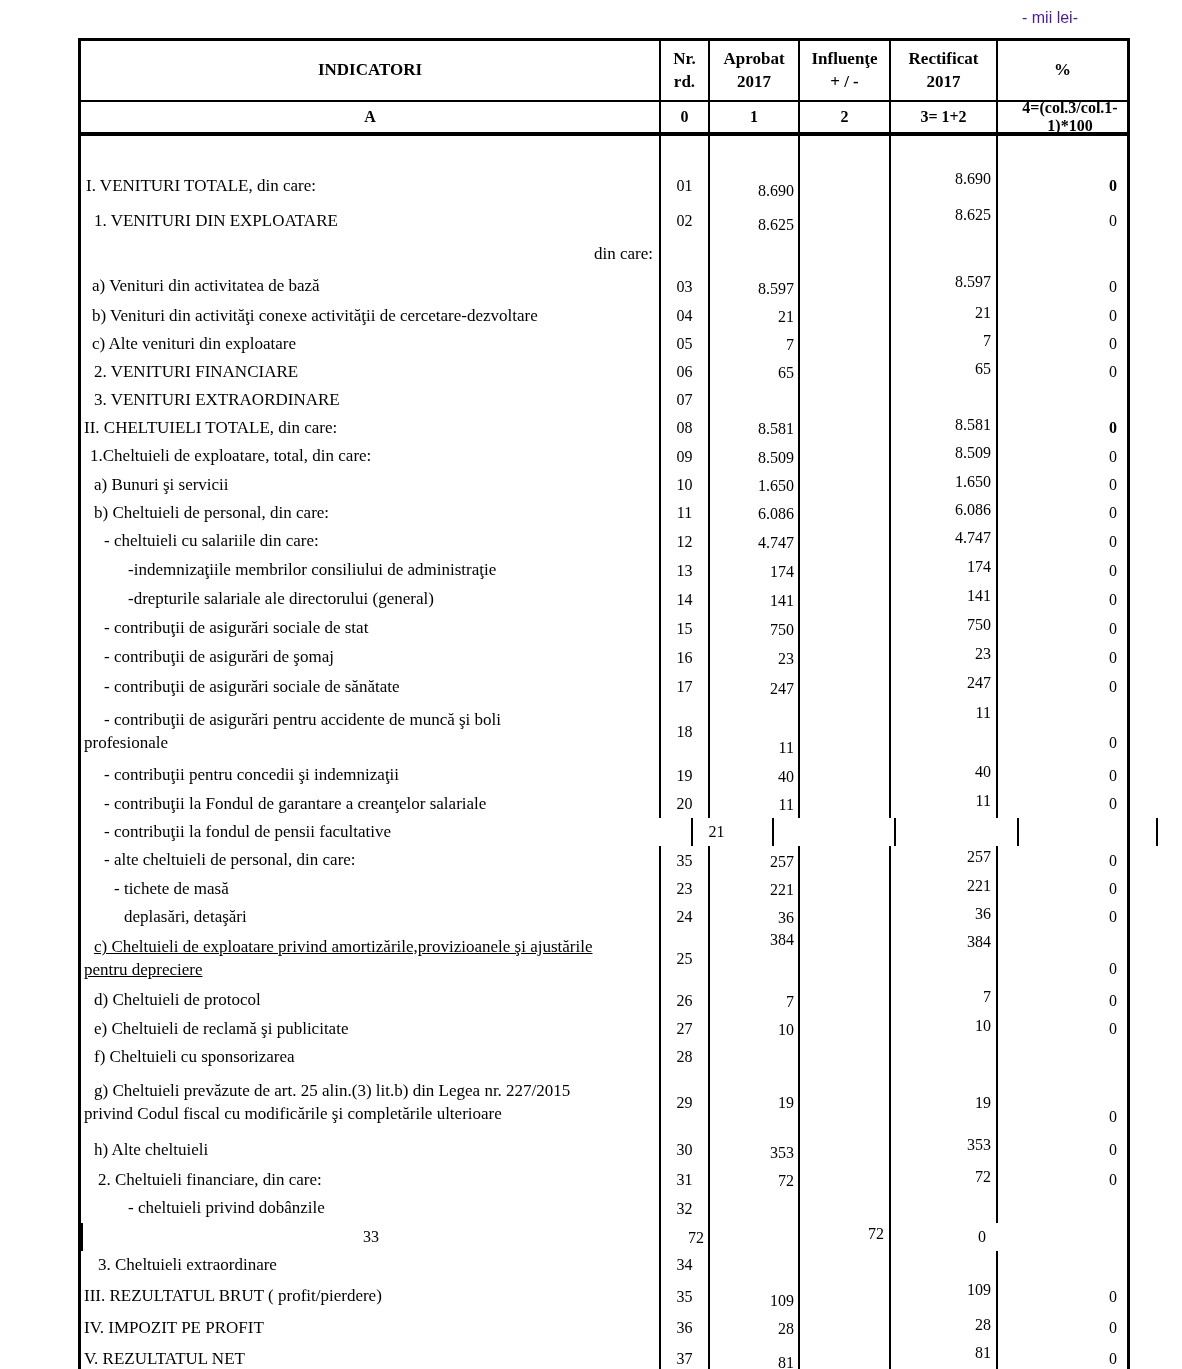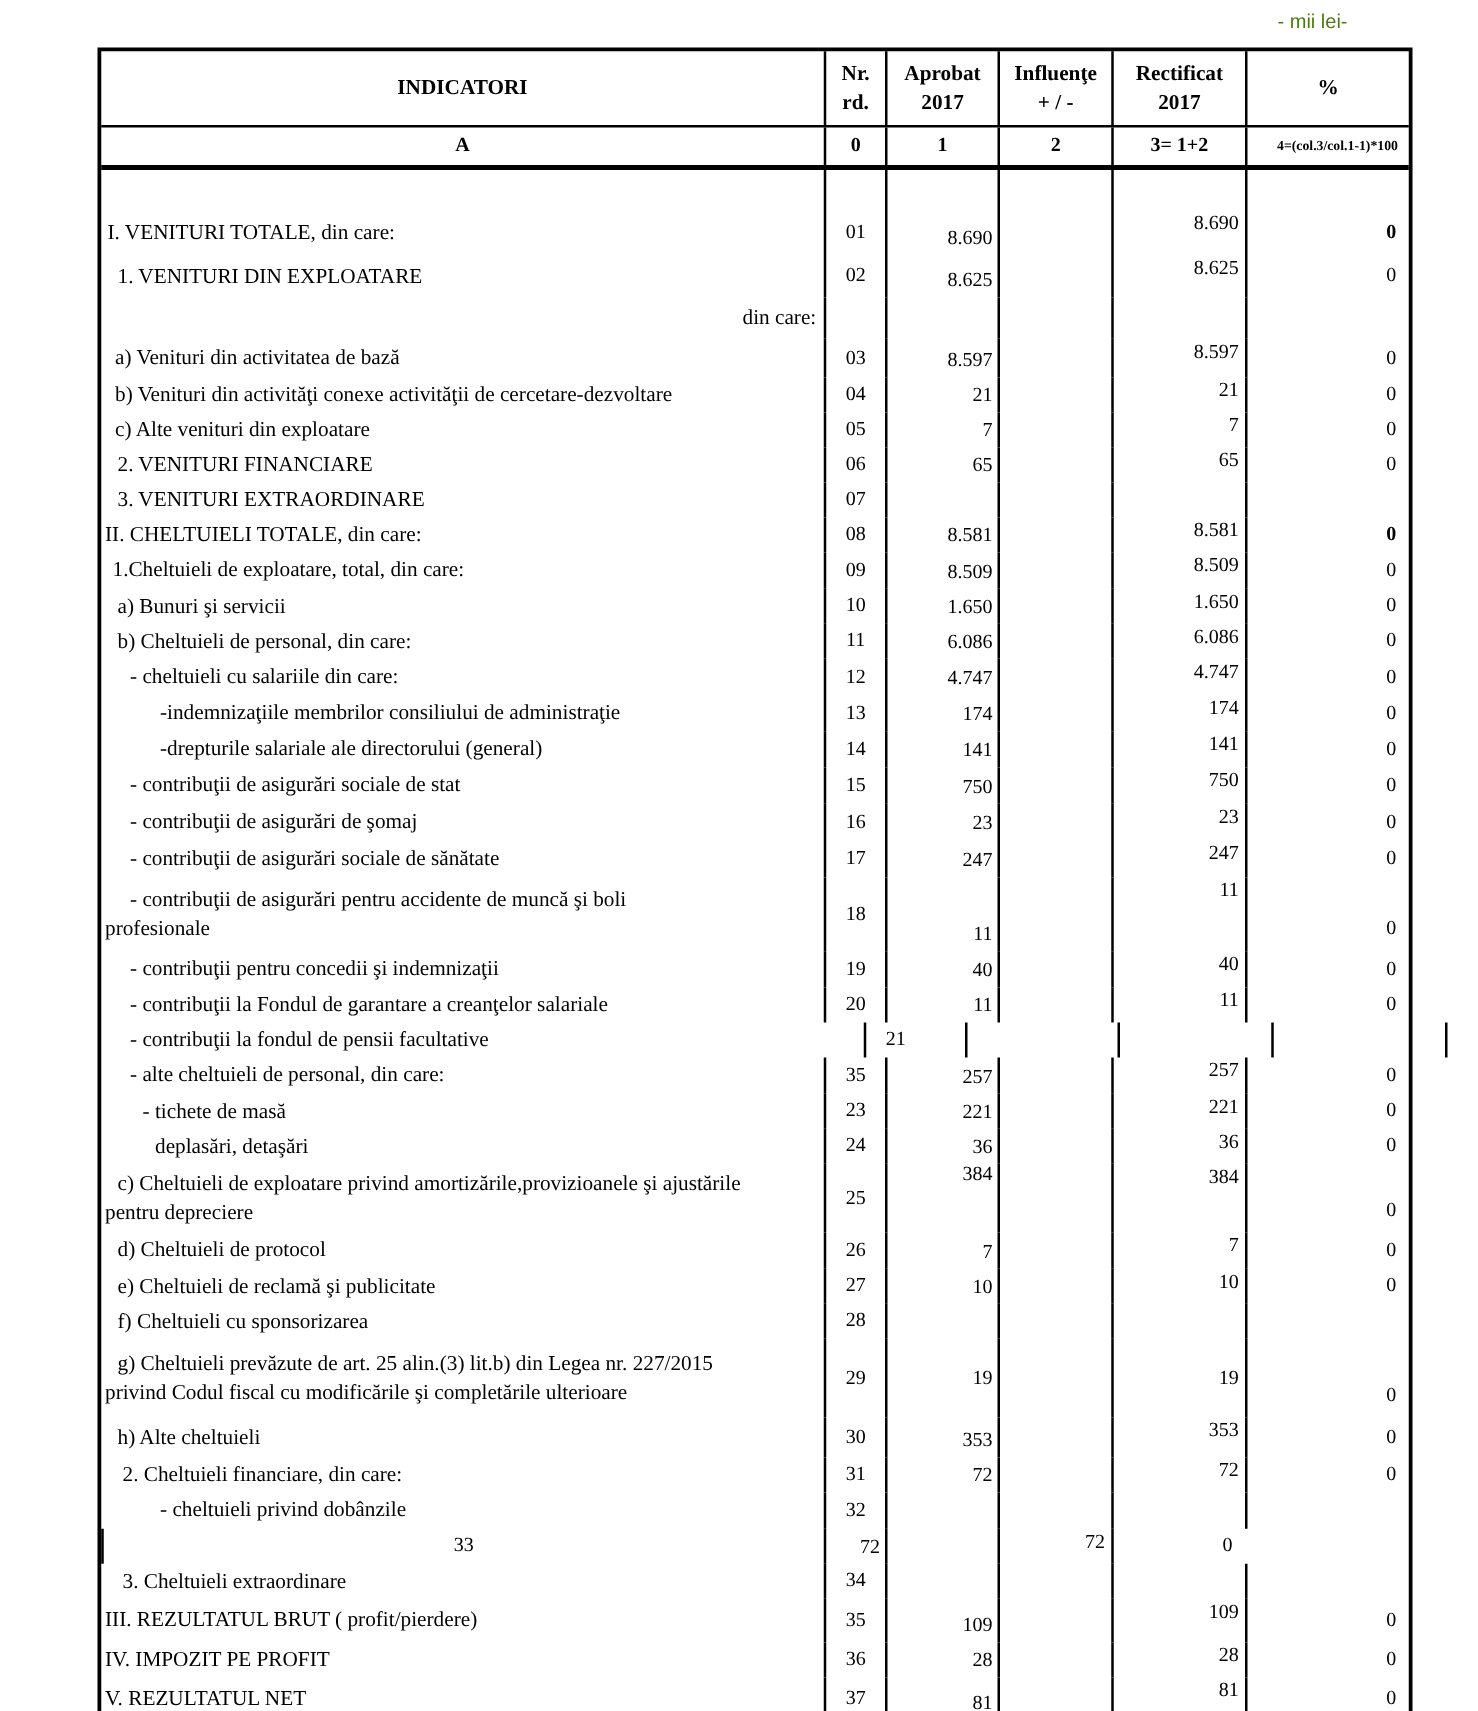--- a/index.html
+++ b/index.html
@@ -3,21 +3,21 @@
 <meta charset="utf-8">
 <style>
   html,body{margin:0;padding:0;}
   body{
     width:1182px;height:1369px;position:relative;background:#fff;overflow:hidden;
     font-family:"Liberation Serif","DejaVu Serif",serif;color:#000;
     -webkit-font-smoothing:none;
   }
   .note{
     position:absolute;top:9px;left:998px;width:104px;text-align:center;
-    font-family:"Liberation Sans","DejaVu Sans",sans-serif;font-size:16px;color:#4d7c0f;
+    font-family:"Liberation Sans","DejaVu Sans",sans-serif;font-size:16px;color:#4c1d95;
   }
   .tbl{
     position:absolute;left:78px;top:38px;width:1052px;height:1340px;
     border:3px solid #000;box-sizing:border-box;background:#fff;
   }
   .row{
     display:grid;
     grid-template-columns:578px 49px 90px 91px 107px 1fr;
   }
   .cell{
@@ -25,21 +25,21 @@
     display:flex;
   }
   .cell.first{border-left:none;}
   
   .head1{height:59px;border-bottom:2px solid #000;}
   .head1 .cell{align-items:center;justify-content:center;text-align:center;
     font-weight:bold;font-size:17px;white-space:pre-line;line-height:1.35;}
   .head2{height:30px;border-bottom:4px solid #000;}
   .head2 .cell{align-items:center;justify-content:center;text-align:center;
     font-weight:bold;font-size:16px;}
-  .head2 .cell.formula{font-size:11px;letter-spacing:0;padding-left:15px;}
+  .head2 .cell.formula{font-size:16px;letter-spacing:0;padding-left:15px;}
   
   .body .row{border:none;}
   .c-lbl{align-items:center;padding:0 6px 0 3px;}
   .lbl{width:100%;font-size:17px;line-height:1.32;white-space:pre-line;}
   .c-nr{align-items:center;justify-content:center;font-size:16px;}
   .num{font-size:16px;justify-content:flex-end;}
   .c-ap{align-items:flex-end;padding:0 4px 4px 0;}
   .c-re{align-items:flex-start;padding:2px 5px 0 0;}
   .c-pc{align-items:center;padding-right:10px;}
   .pb{font-weight:bold;}
@@ -620,21 +620,21 @@
     <div class="cell num c-re">
           <span>36</span>
         </div>
     <div class="cell num c-pc">
           <span>0</span>
         </div>
   </div>
 
   <div class="row r25" style="height: 55px;">
     <div class="cell first c-lbl">
-      <div class="lbl" style="text-indent: 10px;">c) Cheltuieli de exploatare privind amortizările,provizioanele şi ajustările
+      <div class="lbl" style="text-indent: 10px; text-decoration: underline;">c) Cheltuieli de exploatare privind amortizările,provizioanele şi ajustările
 pentru depreciere</div>
     </div>
     <div class="cell c-nr">
           <span>25</span>
         </div>
     <div class="cell num c-ap">
           <span>384</span>
         </div>
     <div class="cell num c-inf">
           <span></span>

